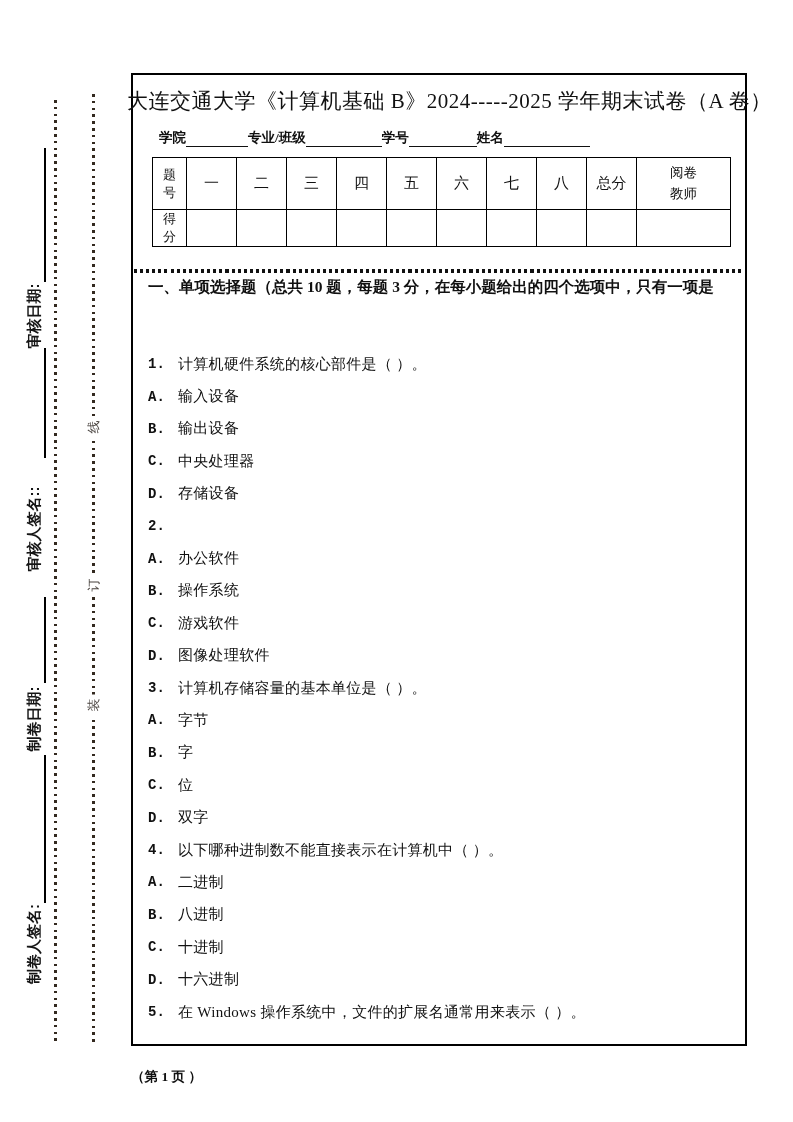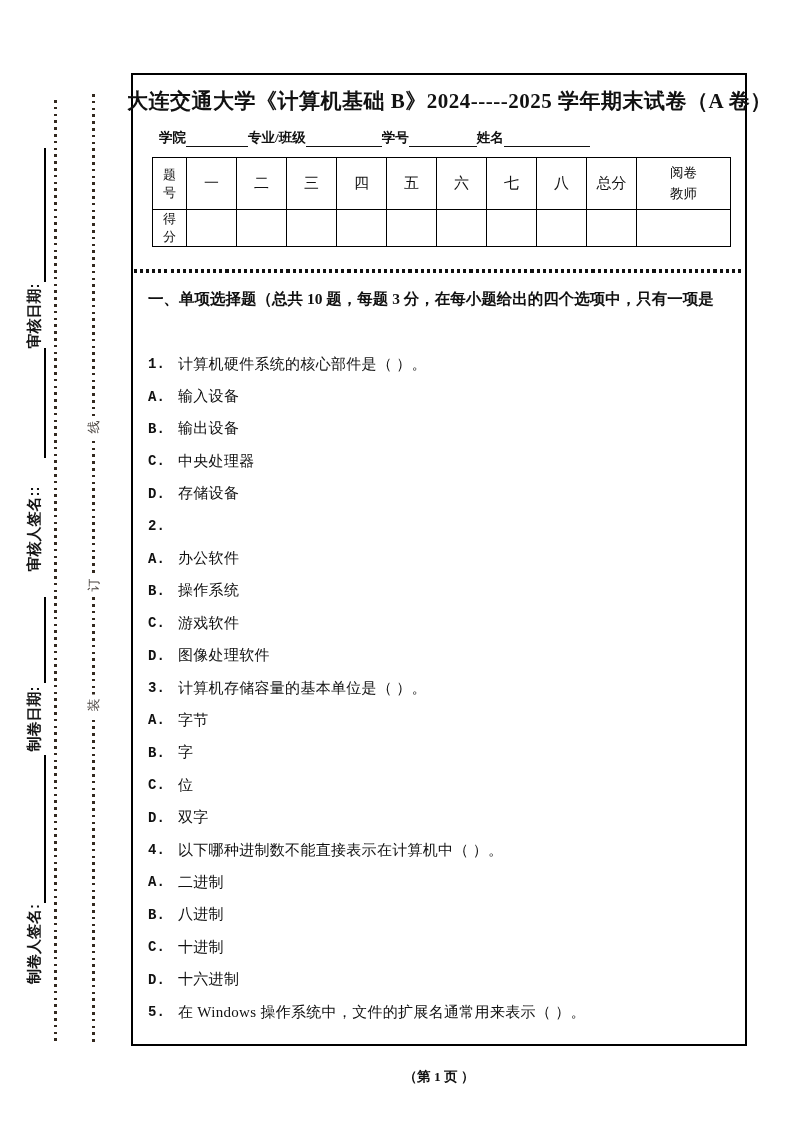--- a/index.html
+++ b/index.html
@@ -22,48 +22,48 @@
   .sl1{top:316px;} .sl2{top:529px;} .sl3{top:719px;} .sl4{top:944px;}
   .bind-char{position:absolute;left:83px;width:21px;height:20px;background:#fff;
              display:flex;align-items:center;justify-content:center;
              transform:rotate(-90deg);font-size:13px;color:#4a4440;
              font-family:"Liberation Sans","DejaVu Sans",sans-serif;}
   .bc1{top:417px;} .bc2{top:575px;} .bc3{top:695px;}
 
   
   .sheet{position:absolute;left:131px;top:73px;width:612px;height:969px;border:2px solid #000;}
   .title{position:absolute;top:12px;left:-6px;right:-6px;text-align:right;
-         font-size:21px;white-space:nowrap;font-weight:700;letter-spacing:0.5px;}
+         font-size:21px;white-space:nowrap;font-weight:400;letter-spacing:0.5px;}
   .fields{position:absolute;top:54px;left:26px;display:flex;align-items:flex-end;
           font-size:13.5px;font-weight:bold;white-space:nowrap;}
   .fline{display:inline-block;border-bottom:1.2px solid #111;height:15px;}
   .fw1{width:62px;} .fw2{width:76px;} .fw3{width:68px;} .fw4{width:86px;}
 
   .score-table{position:absolute;top:82px;left:19px;width:578px;
                border-collapse:collapse;table-layout:fixed;}
   .score-table td{border:1px solid #000;text-align:center;vertical-align:middle;
                   font-size:15px;padding:0;}
   .score-table tr.r1 td{height:51px;}
   .score-table tr.r2 td{height:36px;margin-top:47px;}
   .stack{display:inline-block;width:16px;line-height:1.35;font-size:13px;}
   .grader{display:inline-block;width:32px;line-height:1.5;font-size:13.5px;}
 
   .divider{position:absolute;top:194px;left:1px;right:1px;height:3.6px;
            background:repeating-linear-gradient(to right,#111 0 3px,transparent 3px 6.1px);}
 
-  .section{position:absolute;top:208px;left:15px;right:8px;
+  .section{position:absolute;top:196px;left:15px;right:8px;
            font-size:15.5px;font-weight:bold;line-height:31px;white-space:nowrap;}
 
   .questions{position:absolute;top:273px;left:15px;right:6px;font-size:15px;}
   .qline{height:32.4px;display:flex;align-items:center;white-space:nowrap;}
   .qnum{flex:none;width:30px;font-family:"Liberation Mono","DejaVu Sans Mono",monospace;
         font-size:14px;font-weight:bold;}
   .qtext{letter-spacing:0.3px;}
 
-  .footer{position:absolute;top:1068px;left:131px;width:616px;text-align:center;
+  .footer{position:absolute;top:1068px;left:131px;width:616px;
           font-size:13.5px;font-weight:bold;}
 </style>
 </head>
 <body>
 
 <div class="page">
 
   <div class="vdots d1"></div>
   <div class="vdots d2"></div>
 

